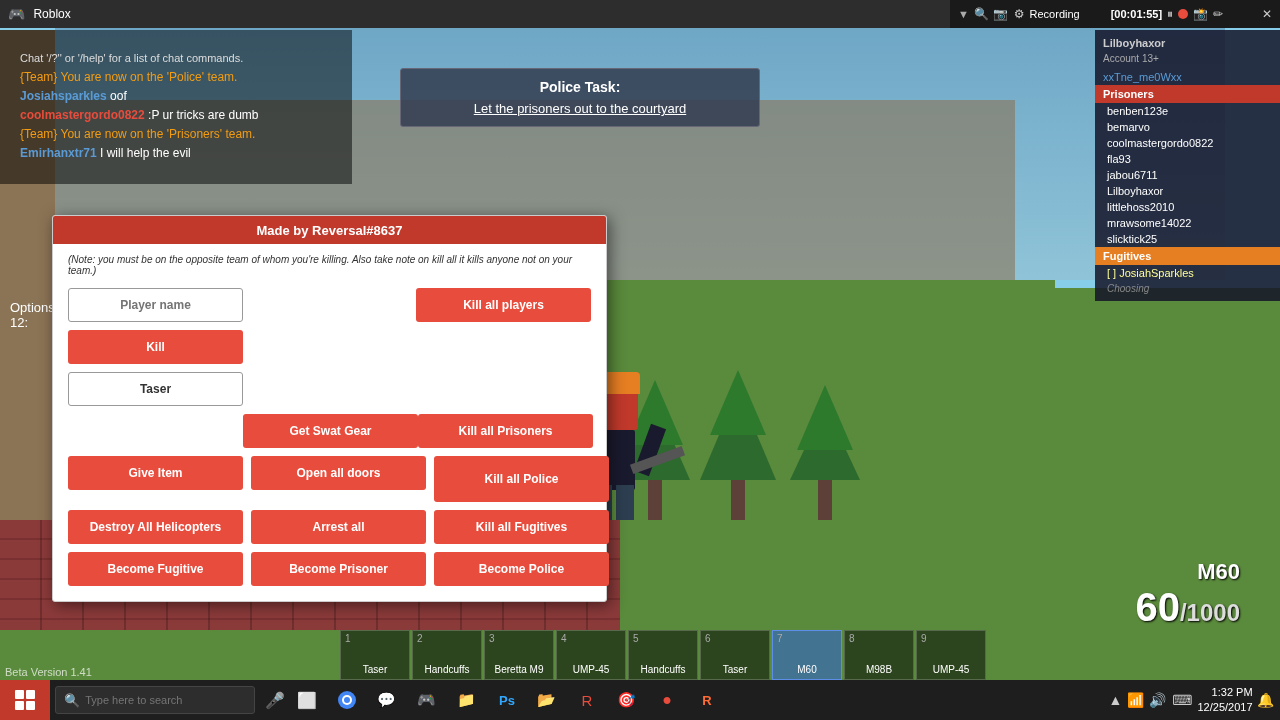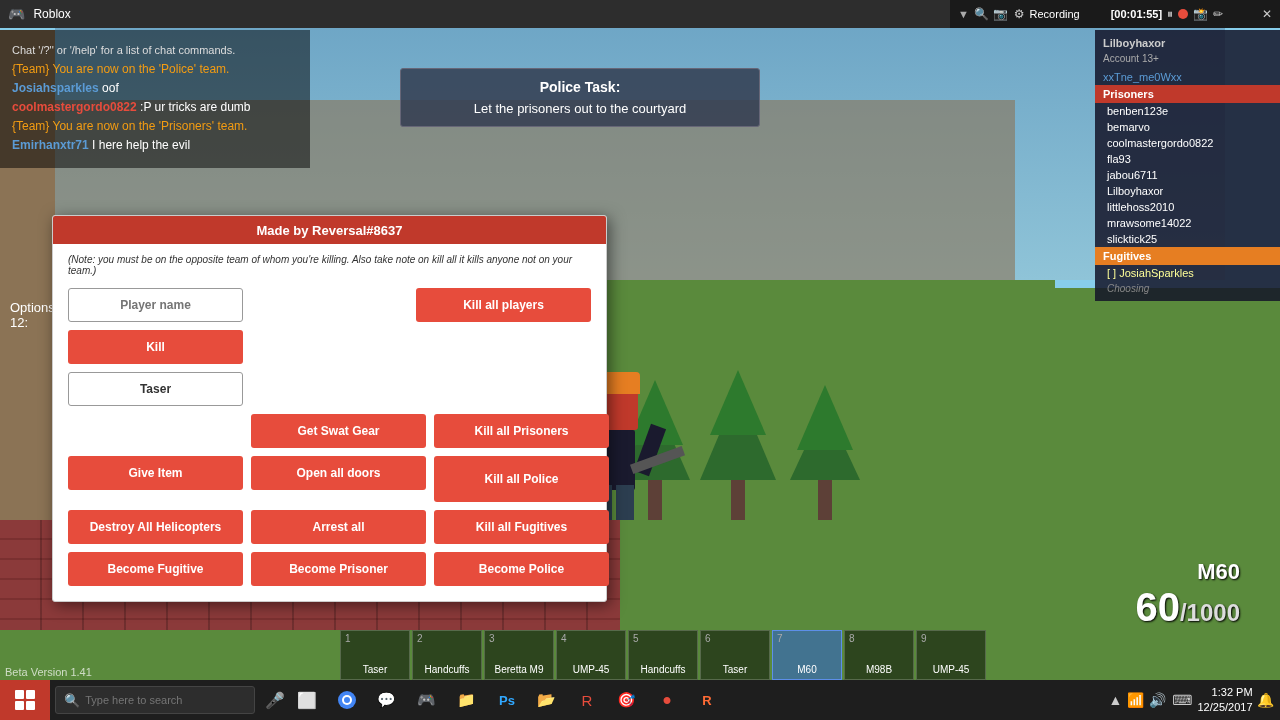--- a/index.html
+++ b/index.html
@@ -263,23 +263,23 @@
       width: 10px;
       height: 10px;
       background: #e74c3c;
       border-radius: 50%;
     }
 
     
     #chat-overlay {
       position: absolute;
       top: 30px; left: 0;
-      width: 310px;
+      width: 352px;
       background: rgba(0,0,0,0.5);
-      padding: 12px;
+      padding: 20px;
       z-index: 40;
     }
     .chat-line {
       font-size: 12px;
       line-height: 1.6;
       color: white;
     }
     .chat-name {
       font-weight: bold;
     }
@@ -363,20 +363,21 @@
     }
     .task-title {
       color: white;
       font-size: 14px;
       font-weight: bold;
       margin-bottom: 6px;
     }
     .task-desc {
       color: white;
       font-size: 13px;
+      text-decoration: underline;
     }
 
     
     #weapon-hud {
       position: absolute;
       bottom: 90px; right: 40px;
       text-align: right;
       z-index: 40;
     }
     .weapon-name {
@@ -562,21 +563,21 @@
   <span class="rec-icon">✏</span>
   <span class="rec-icon close" style="margin-left:auto;">✕</span>
 </div>
 
 <div id="chat-overlay">
   <div class="chat-line" style="color:#ddd; font-size:11px;">Chat '/?'' or '/help' for a list of chat commands.</div>
   <div class="chat-line"><span style="color:#f39c12;">{Team} You are now on the 'Police' team.</span></div>
   <div class="chat-line"><span class="chat-name blue">Josiahsparkles</span> <span style="color:white;">oof</span></div>
   <div class="chat-line"><span class="chat-name red">coolmastergordo0822</span><span style="color:white;"> :P ur tricks are dumb</span></div>
   <div class="chat-line"><span style="color:#f39c12;">{Team} You are now on the 'Prisoners' team.</span></div>
-  <div class="chat-line"><span class="chat-name blue">Emirhanxtr71</span><span style="color:white;"> I here help the evil</span></div>
+  <div class="chat-line"><span class="chat-name blue">Emirhanxtr71</span><span style="color:white;"> I will help the evil</span></div>
 </div>
 
 <div id="options-overlay">
   <span>Options:</span>
 </div>
 <div id="timer-overlay">
   <span>12:</span>
 </div>
 
 <div id="police-task">
@@ -615,21 +616,21 @@
         <input type="text" class="hack-btn outline" style="text-align: center; height: 34px;" placeholder="Player name">
         <button class="hack-btn" style="height:34px;">Kill</button>
         <button class="hack-btn outline" style="height:34px;">Taser</button>
       </div>
       <div></div>
       <div style="display:flex; flex-direction:column; gap:8px; justify-content:flex-start;">
         <button class="hack-btn" style="height:34px;">Kill all players</button>
       </div>
     </div>
 
-    <div style="display:grid; grid-template-columns:175px 175px 175px; gap:8px; margin-bottom:8px;">
+    <div style="display:grid; grid-template-columns:175px 175px 175px; margin-bottom:8px;">
       <div></div>
       <button class="hack-btn" style="height:34px;">Get Swat Gear</button>
       <button class="hack-btn" style="height:34px;">Kill all Prisoners</button>
     </div>
 
     <div style="display:grid; grid-template-columns:175px 175px 175px; gap:8px; margin-bottom:8px;">
       <button class="hack-btn" style="height:34px;">Give Item</button>
       <button class="hack-btn" style="height:34px;text-align:center;">Open all doors</button>
       <button class="hack-btn" style="height:46px;">Kill all Police</button>
     </div>

